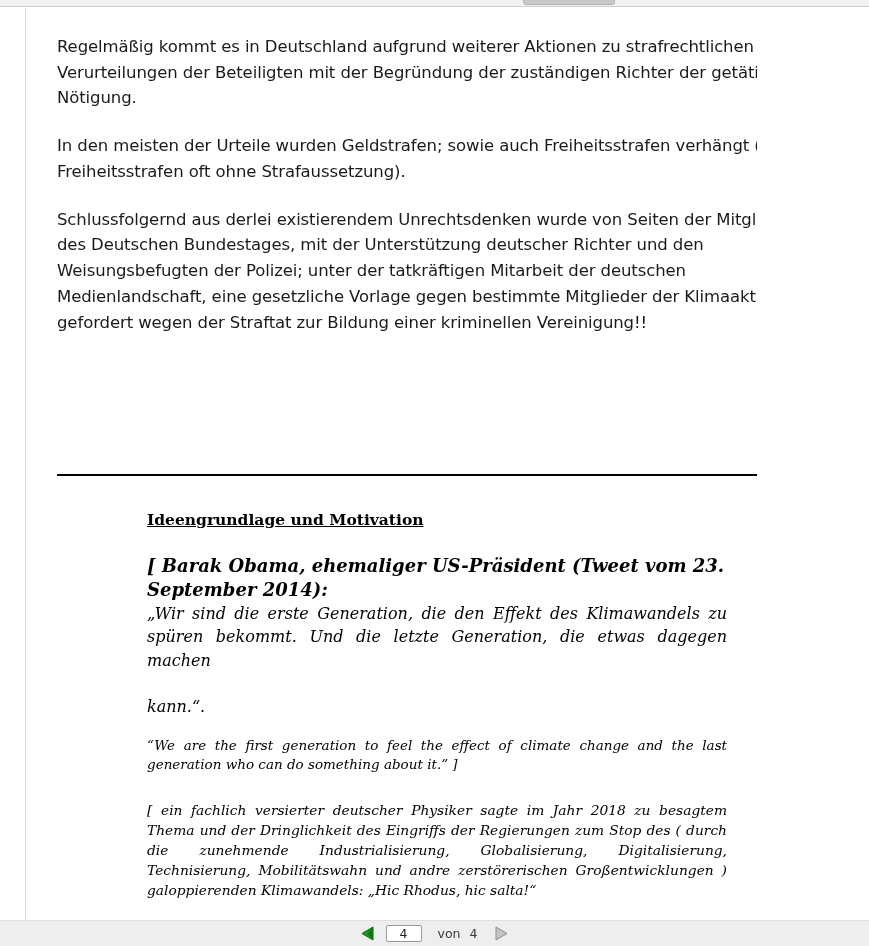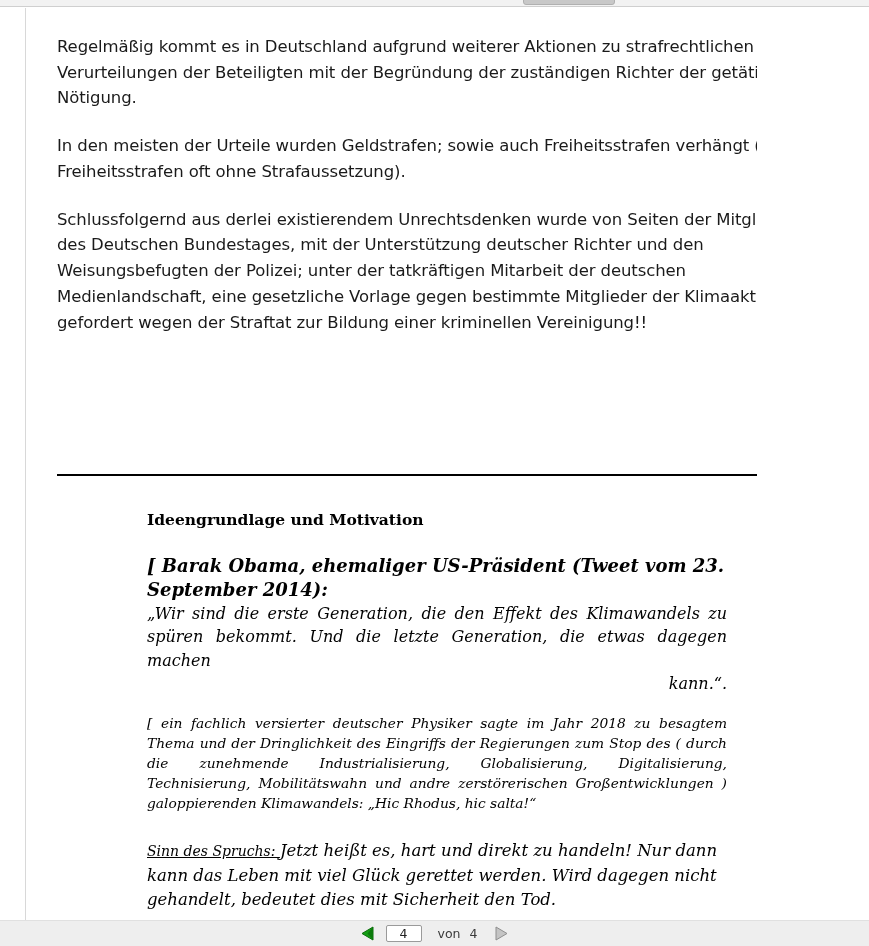--- a/index.html
+++ b/index.html
@@ -88,40 +88,42 @@
     position: absolute;
     left: 147px;
     top: 503px;
     width: 580px;
     font-family: "DejaVu Serif", serif;
     color: #000000;
   }
   .serif-heading {
     font-size: 15.5px;
     font-weight: bold;
+    text-decoration: underline;
     margin: 0 0 24px 0;
     line-height: 1.2;
   }
   .quote-lead {
     font-size: 18px;
     font-weight: bold;
     font-style: italic;
     margin: 0;
     line-height: 1.35;
   }
   .quote-de {
     font-size: 16px;
     font-style: italic;
     margin: 0 0 18px 0;
     line-height: 1.45;
     text-align: justify;
   }
   .quote-de-last {
     display: flex;
     justify-content: space-between;
+    flex-direction: column;
   }
   .quote-en {
     font-size: 13.5px;
     font-style: italic;
     margin: 0 0 26px 0;
     line-height: 1.42;
     text-align: justify;
   }
   .para-physiker {
     font-size: 13.8px;
@@ -228,20 +230,21 @@
     <div class="quote-lead">[ Barak Obama, ehemaliger US-Präsident (Tweet vom 23. September 2014):</div>
 
     <div class="quote-de">
       <span>„Wir sind die erste Generation, die den Effekt des Klimawandels zu spüren bekommt. Und die letzte Generation, die etwas dagegen machen</span>
       <span class="quote-de-last">
         <span>&nbsp;</span>
         <span>kann.“.</span>
       </span>
     </div>
 
+    <div class="quote-en">“We are the first generation to feel the effect of climate change and the last generation who can do something about it.” ]</div>
 
     <div class="para-physiker">
       <span>[ ein fachlich versierter </span><b>deutscher Physiker sagte im Jahr 2018</b><span> zu besagtem Thema und der Dringlichkeit des Eingriffs der Regierungen zum Stop des ( durch die zunehmende Industrialisierung, Globalisierung, Digitalisierung, Technisierung, Mobilitätswahn und andre zerstörerischen Großentwicklungen ) galoppierenden Klimawandels: „</span><b>Hic Rhodus, hic salta!</b><span>“</span>
     </div>
 
     <div class="sinn">
       <span class="sinn-label">Sinn des Spruchs: </span><span>Jetzt heißt es, hart und direkt zu handeln! Nur dann kann das Leben mit viel Glück gerettet werden. Wird dagegen nicht gehandelt, bedeutet dies mit Sicherheit den Tod. </span>
     </div>
 
   </div>

